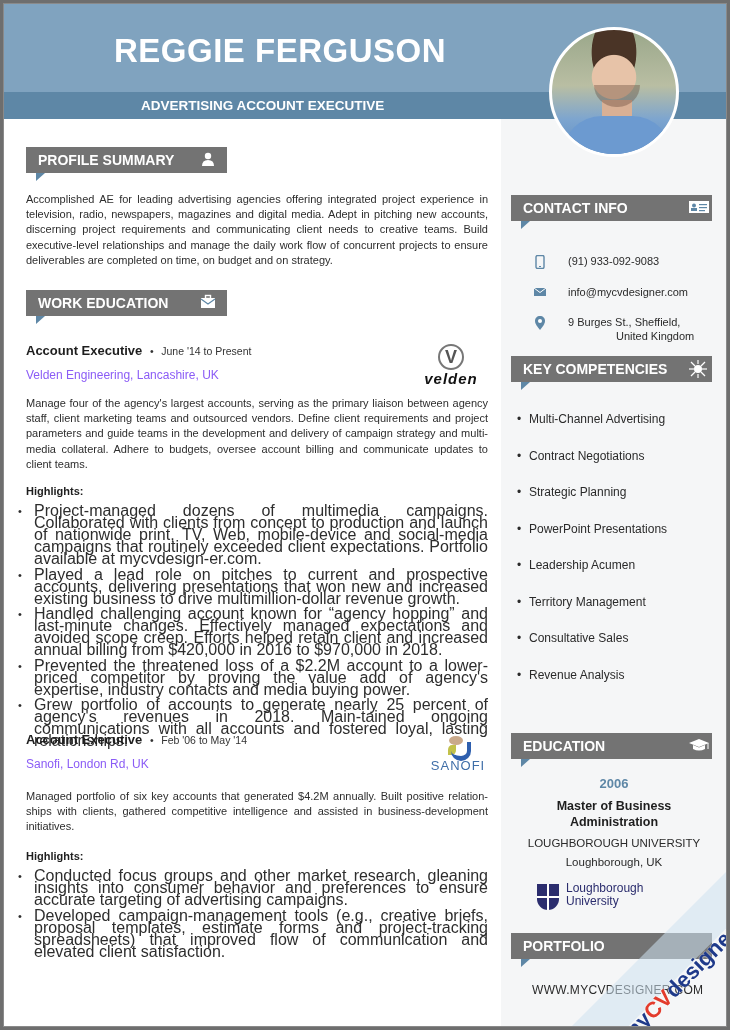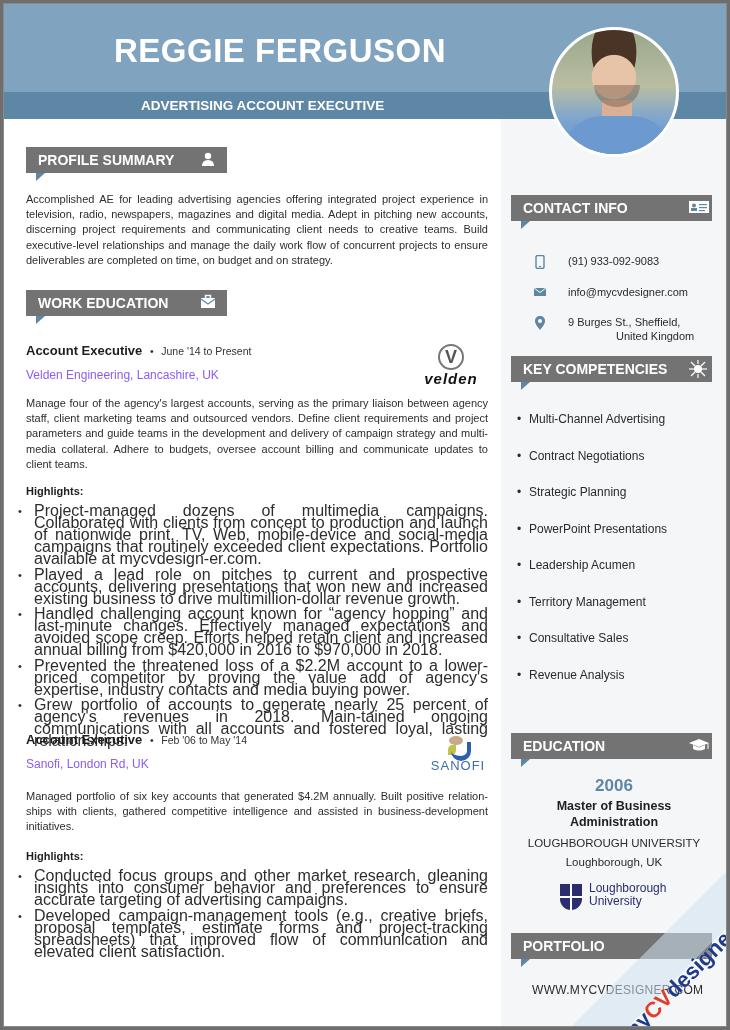--- a/index.html
+++ b/index.html
@@ -42,25 +42,25 @@
     .logo-sanofi .w { font-size: 13px; color: #3f6ea8; letter-spacing: 1px; line-height: 16px; }
 
     .contact-row { position: absolute; left: 530px; font-size: 11px; color: #2a2a2a; line-height: 14.5px; }
     .contact-row .ic { position: absolute; left: 0; top: 1px; width: 12px; height: 14px; color: #5e87a6; font-size: 12px; text-align: center; line-height: 14px; }
     .contact-row .tx { position: absolute; left: 34px; top: 0; white-space: nowrap; }
     .comp-list { position: absolute; left: 513px; top: 405px; list-style: none; font-size: 12px; color: #2a2a2a; }
     .comp-list li { height: 36.5px; line-height: 20px; padding-left: 12px; position: relative; }
     .comp-list li::before { content: "•"; position: absolute; left: 0; top: 0; }
 
     .edu { position: absolute; left: 510px; width: 200px; text-align: center; }
-    .edu-year { top: 772px; font-size: 17px; font-weight: bold; color: #5e87a6; }
+    .edu-year { top: 772px; font-size: 13px; font-weight: bold; color: #5e87a6; }
     .edu-degree { top: 794px; font-size: 12.5px; font-weight: bold; color: #1e1e1e; line-height: 16px; }
     .edu-school { top: 833px; font-size: 11.5px; color: #2a2a2a; }
     .edu-loc { top: 852px; font-size: 11.5px; color: #2a2a2a; }
-    .lu-logo { position: absolute; left: 556px; top: 878px; height: 32px; width: 140px; }
+    .lu-logo { position: absolute; left: 533px; top: 878px; height: 32px; width: 140px; }
     .lu-shield { position: absolute; left: 0; top: 2px; width: 22px; height: 26px; background: #2b2d6e; border-radius: 0 0 11px 11px; }
     .lu-shield::before { content: ""; position: absolute; left: 10px; top: 0; width: 2px; height: 26px; background: #fff; }
     .lu-shield::after { content: ""; position: absolute; left: 0; top: 12px; width: 22px; height: 2px; background: #fff; }
     .lu-text { position: absolute; left: 29px; top: 0; font-size: 12px; color: #2b2d6e; line-height: 13px; }
 
     .portfolio-url { position: absolute; left: 528px; top: 979px; font-size: 12px; color: #2a2a2a; letter-spacing: 0.3px; }
     .watermark { position: absolute; left: 600px; top: 968px; transform: rotate(-45deg); transform-origin: left top; font-size: 22px; font-weight: bold; color: #1f3a8a; white-space: nowrap; text-shadow: 0 0 2px #fff; }
     .watermark .cv { color: #e33b2c; }
     .wm-band { position: absolute; left: 560px; top: 1030px; width: 320px; height: 40px; transform: rotate(-45deg); transform-origin: left top; background: rgba(205,225,240,0.55); }
   </style>

